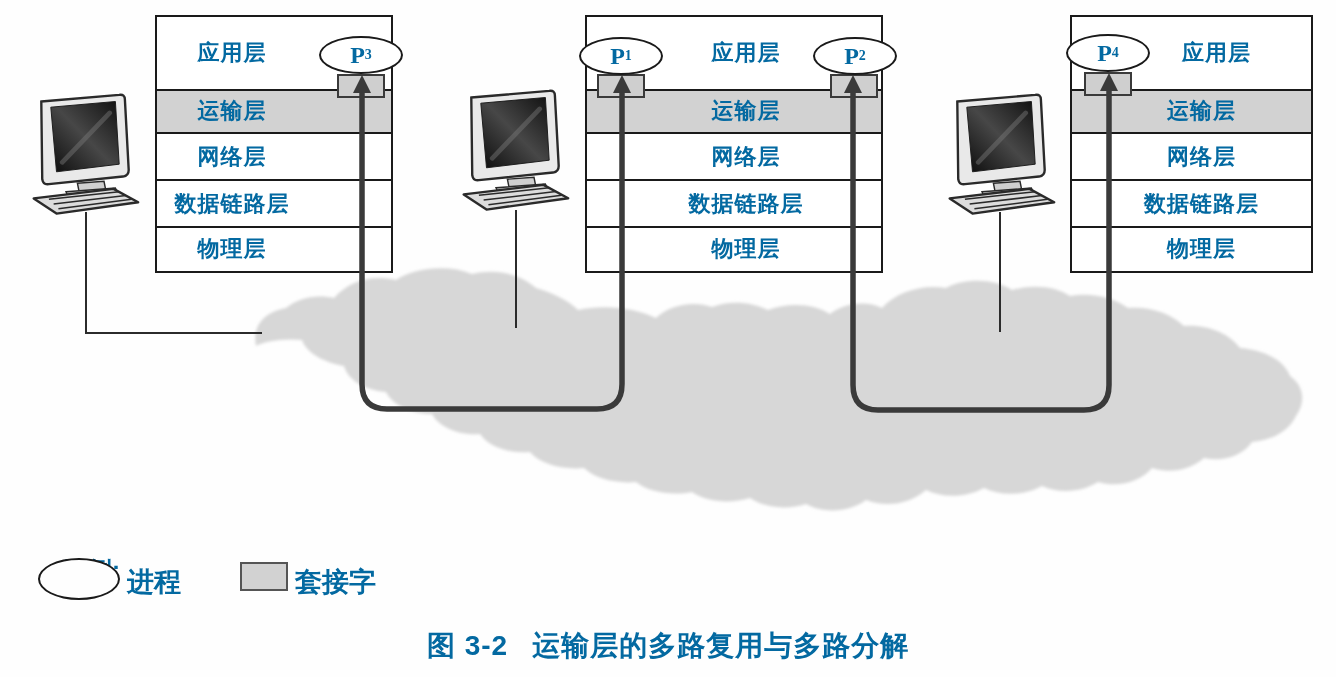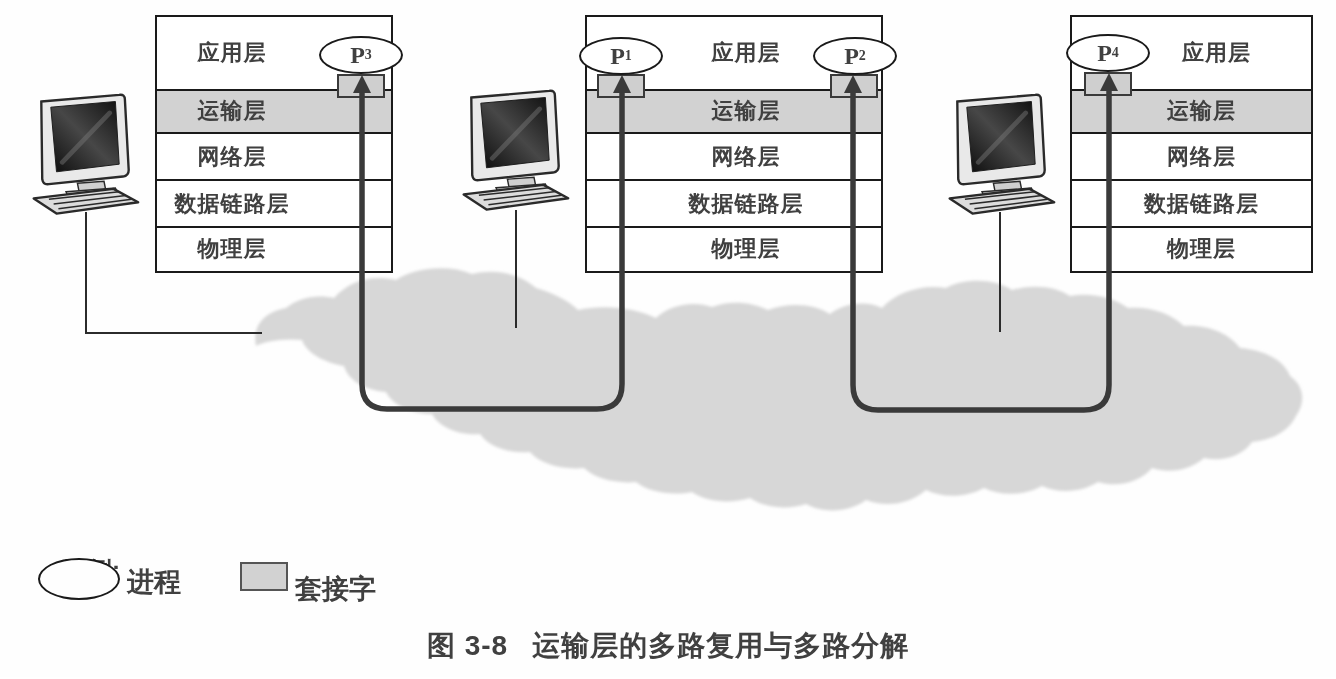--- a/index.html
+++ b/index.html
@@ -1,17 +1,17 @@
 <!DOCTYPE html>
 <html><head>
 <meta charset="utf-8">
 <style>
   html,body{margin:0;padding:0;background:#fff;}
   #canvas{position:relative;width:1336px;height:677px;background:#fefefe;overflow:hidden;
-          font-family:"Liberation Sans","DejaVu Sans",sans-serif;color:#404040;}
+          font-family:"Liberation Sans","DejaVu Sans",sans-serif;color:#0369a1;}
   svg{position:absolute;left:0;top:0;}
   .layer-svg-bg{z-index:0;}
   .layer-svg-arrows{z-index:20;pointer-events:none;}
   .stack{position:absolute;z-index:10;border:2px solid #1a1a1a;background:#fff;
          display:flex;flex-direction:column;box-sizing:border-box;}
   .row{display:flex;align-items:center;justify-content:center;box-sizing:border-box;
        font-weight:bold;font-size:22px;letter-spacing:1px;}
   .row + .row{border-top:2px solid #1a1a1a;}
   .row.transport{background:#d2d2d2;}
   
@@ -25,21 +25,21 @@
         border:2px solid #1a1a1a;border-radius:50%;box-sizing:border-box;
         display:flex;align-items:center;justify-content:center;
         font-family:"Liberation Serif","DejaVu Serif",serif;font-size:24px;font-weight:600;}
   .proc sub{font-size:14px;line-height:0;vertical-align:-5px;}
   .legend-heading{position:absolute;left:64px;top:514px;font-size:24px;font-weight:700;z-index:10;margin-top:40px;}
   .legend-ellipse{position:absolute;left:38px;top:558px;width:82px;height:42px;background:#fefefe;
                   border:2px solid #1a1a1a;border-radius:50%;box-sizing:border-box;z-index:10;}
   .legend-proc-label{position:absolute;left:127px;top:564px;font-size:27px;font-weight:700;z-index:10;text-align:center;}
   .legend-socket{position:absolute;left:240px;top:562px;width:48px;height:29px;background:#d2d2d2;
                  border:2px solid #555;box-sizing:border-box;z-index:10;}
-  .legend-socket-label{position:absolute;left:295px;top:564px;font-size:27px;font-weight:700;z-index:10;margin-top:7px;}
+  .legend-socket-label{position:absolute;left:295px;top:564px;font-size:27px;font-weight:700;z-index:10;}
   .caption{position:absolute;left:0;right:0;top:627px;text-align:center;font-size:28px;
            font-weight:700;z-index:10;letter-spacing:1px;}
   .caption .gap{display:inline-block;width:24px;}
 </style>
 </head>
 <body>
 
 <div id="canvas">
 
   <svg class="layer-svg-bg" width="1336" height="679">
@@ -182,16 +182,16 @@
       <sub>4</sub>
   </div>
 
   <div class="legend-heading">图例:</div>
   <div class="legend-ellipse"></div>
   <div class="legend-proc-label">进程</div>
   <div class="legend-socket"></div>
   <div class="legend-socket-label">套接字</div>
 
   <div class="caption">
-    <span>图 3-8</span><span class="gap"></span><span>运输层的多路复用与多路分解</span>
+    <span>图 3-2</span><span class="gap"></span><span>运输层的多路复用与多路分解</span>
   </div>
 
 </div>
 
 </body></html>

